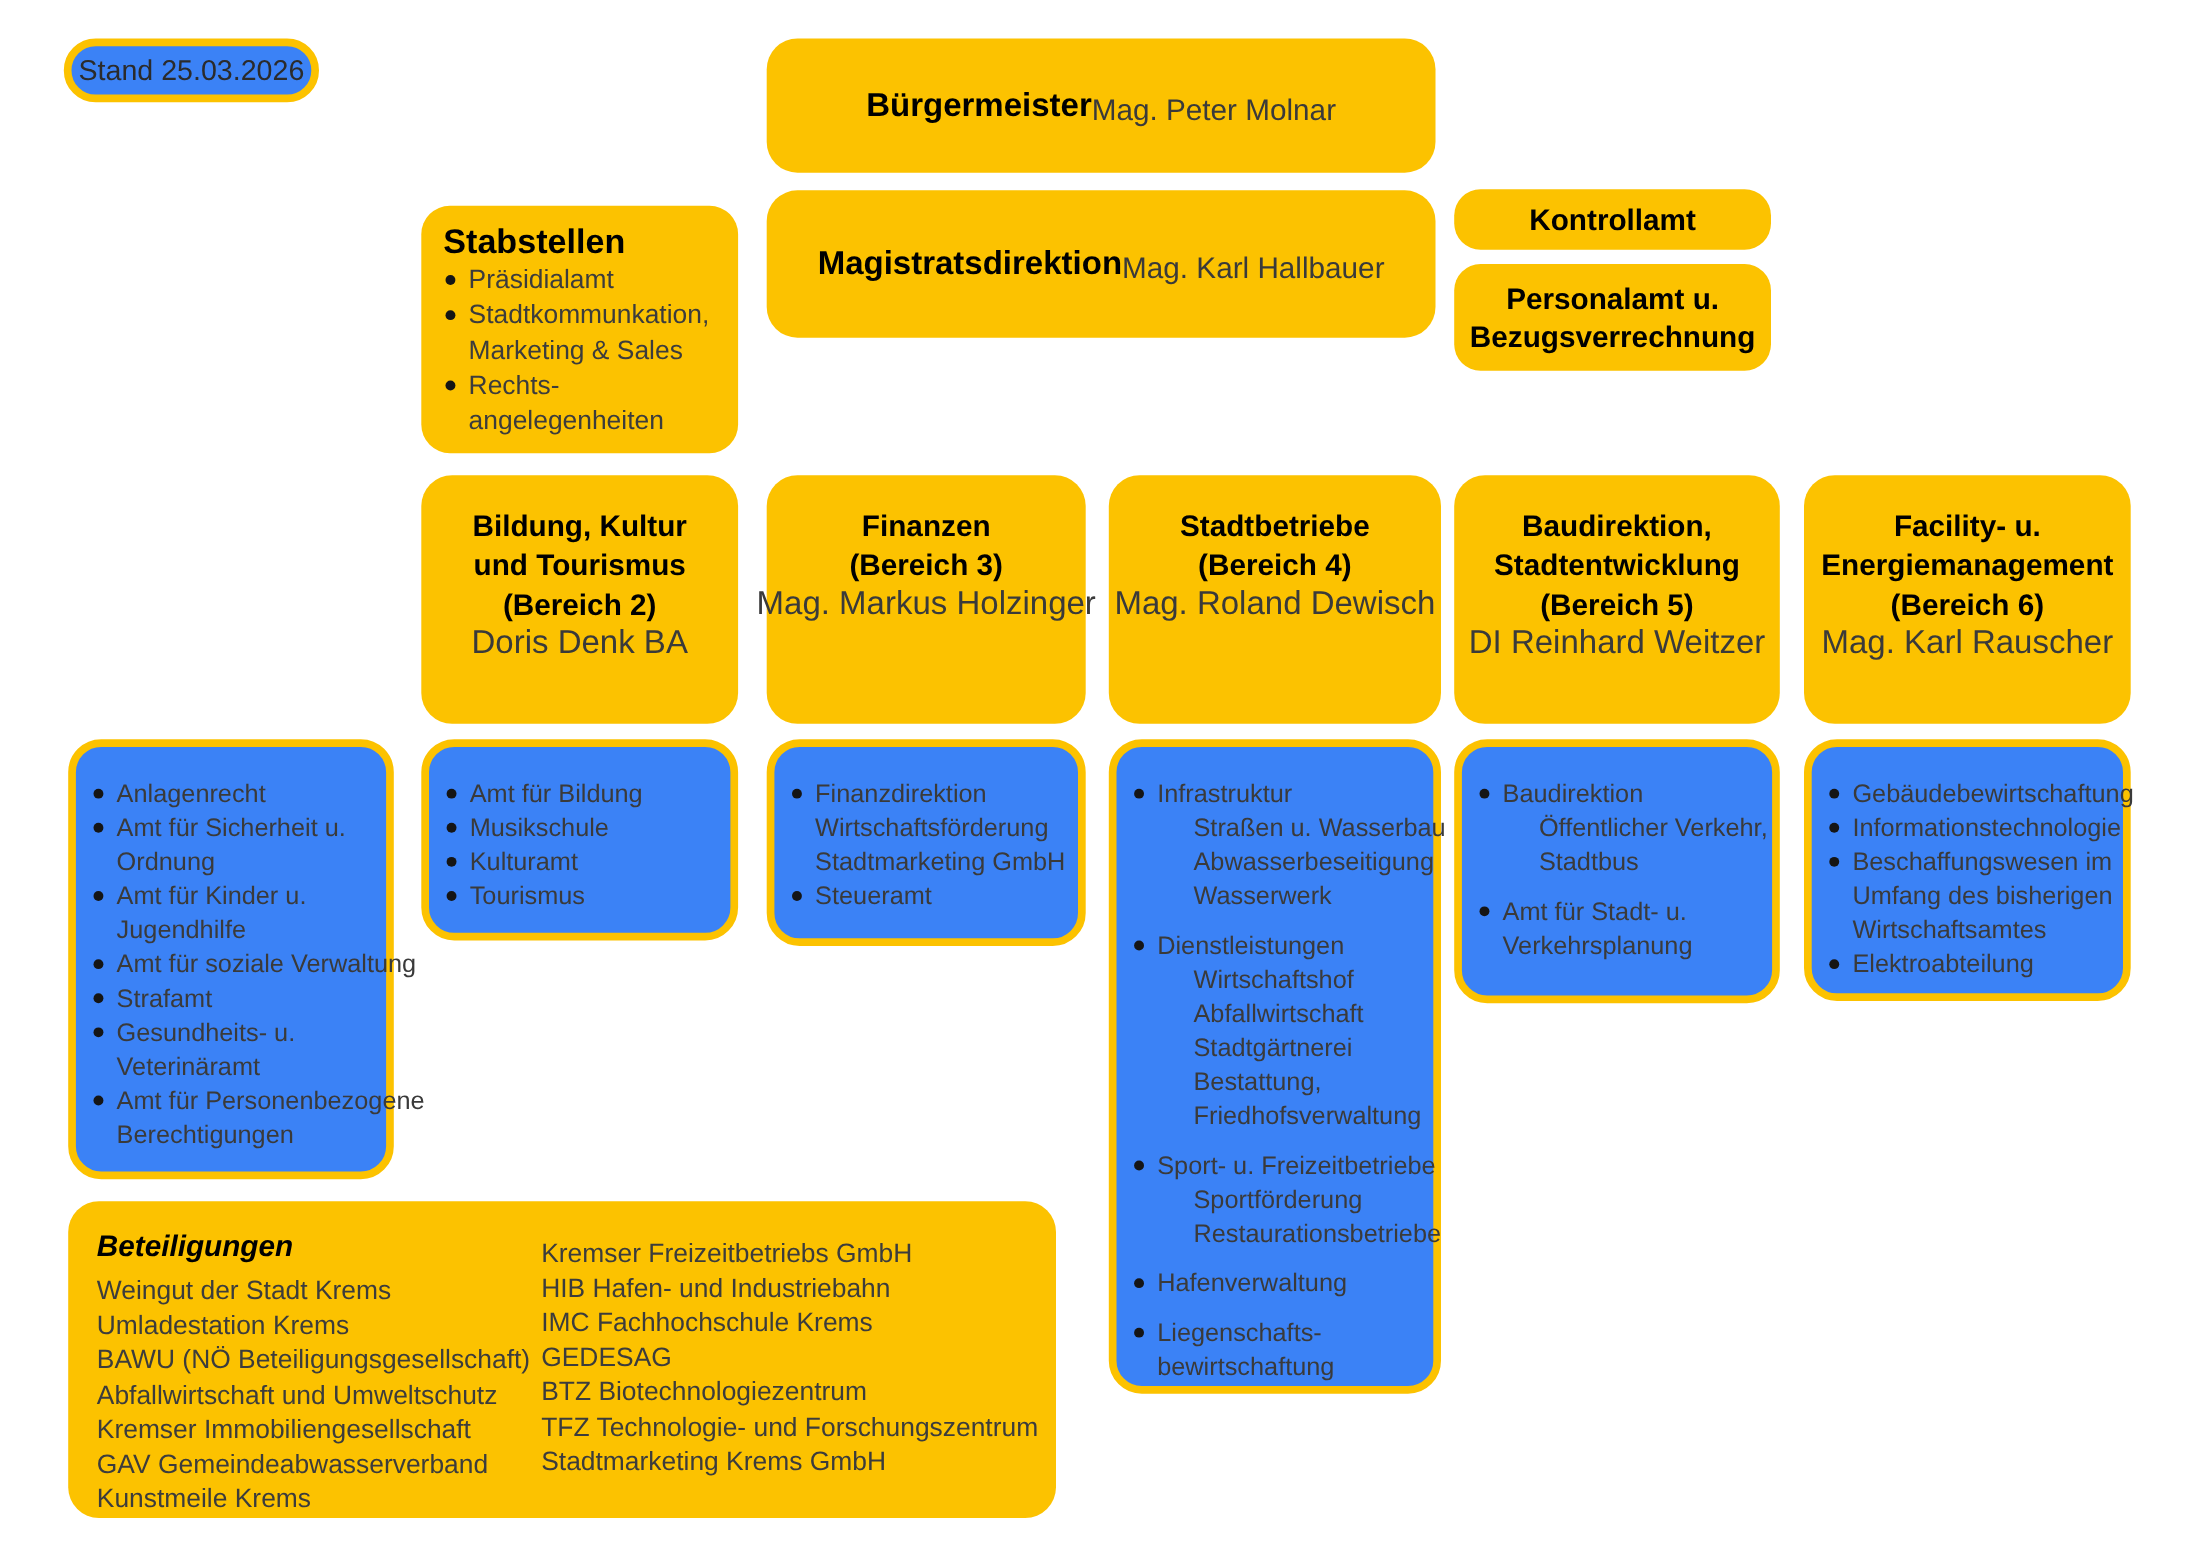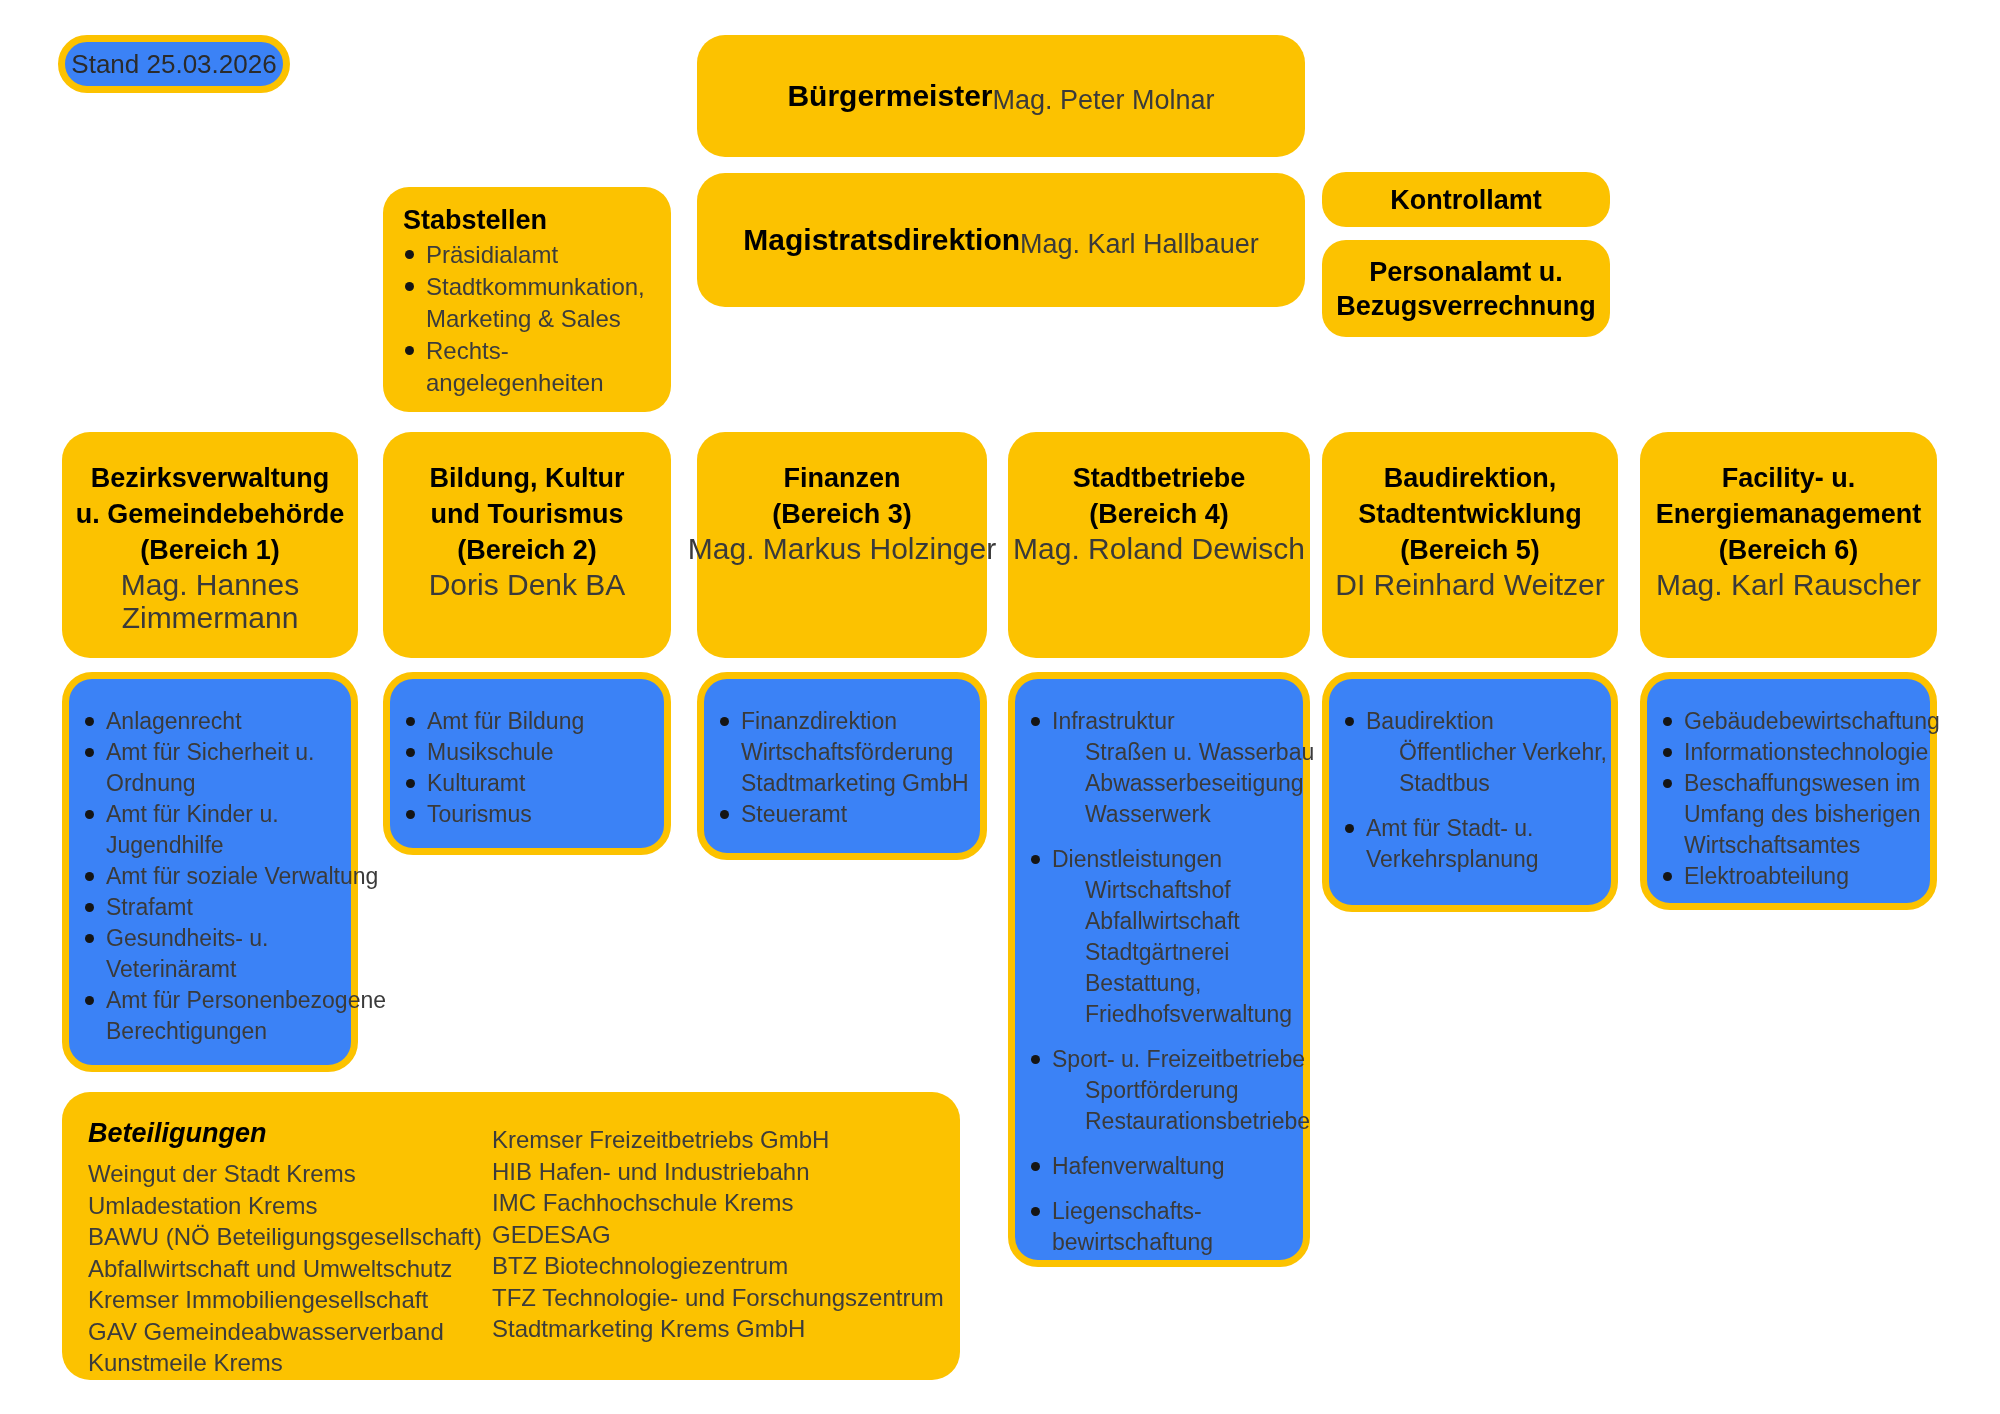--- a/index.html
+++ b/index.html
@@ -21,21 +21,21 @@
          font-size:26px;color:#2b2b2b;border-radius:29px;}
 
   
   .center-col{display:flex;flex-direction:row;align-items:center;justify-content:center;text-align:center;}
   .t-title{font-weight:bold;font-size:30px;color:var(--ink);line-height:38px;}
   .t-name{font-size:27px;color:var(--body);line-height:34px;margin-top:7px;}
   .small-title{font-weight:bold;font-size:27px;color:var(--ink);line-height:34px;white-space:pre;text-align:center;}
 
   
   .stab{padding:16px 18px 0 20px;}
-  .stab-title{font-weight:bold;font-size:27px;color:var(--ink);line-height:34px;margin-bottom:2px;}
+  .stab-title{font-weight:bold;font-size:31px;color:var(--ink);line-height:34px;margin-bottom:2px;}
 
   
   .item{display:flex;align-items:flex-start;}
   .dot{flex:0 0 9px;width:9px;height:9px;border-radius:50%;background:#151515;margin:11px 12px 0 2px;}
   .txt{font-size:23px;line-height:31px;color:var(--body);white-space:pre;}
   .sub{font-size:23px;line-height:31px;color:var(--body);white-space:pre;padding-left:56px;}
   .gap-after{margin-bottom:14px;}
   .stab .txt{font-size:24px;line-height:32px;color:#3c3c3c;}
 
   
@@ -97,27 +97,20 @@
 
   <div class="abs ybox center-col" style="left:1322px;top:172px;width:288px;height:55px;border-radius:24px;">
     <div class="small-title">Kontrollamt</div>
   </div>
 
   <div class="abs ybox center-col" style="left:1322px;top:240px;width:288px;height:97px;border-radius:24px;">
     <div class="small-title">Personalamt u.
 Bezugsverrechnung</div>
   </div>
 
-  <div class="abs ybox bhead" style="left:62px;top:432px;width:296px;height:226px;">
-    <div class="b-title">Bezirksverwaltung
-u. Gemeindebehörde
-(Bereich 1)</div>
-    <div class="b-name">Mag. Hannes
-Zimmermann</div>
-  </div>
   <div class="abs ybox bhead" style="left:383px;top:432px;width:288px;height:226px;">
     <div class="b-title">Bildung, Kultur
 und Tourismus
 (Bereich 2)</div>
     <div class="b-name">Doris Denk BA</div>
   </div>
   <div class="abs ybox bhead" style="left:697px;top:432px;width:290px;height:226px;">
     <div class="b-title">Finanzen
 (Bereich 3)</div>
     <div class="b-name">Mag. Markus Holzinger</div>

